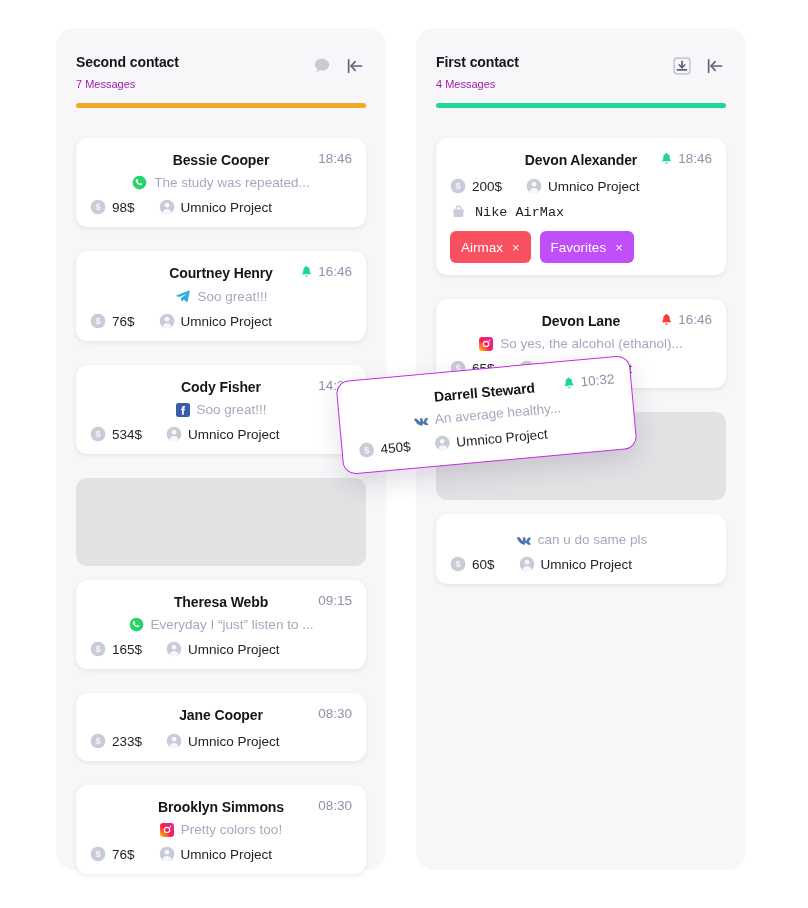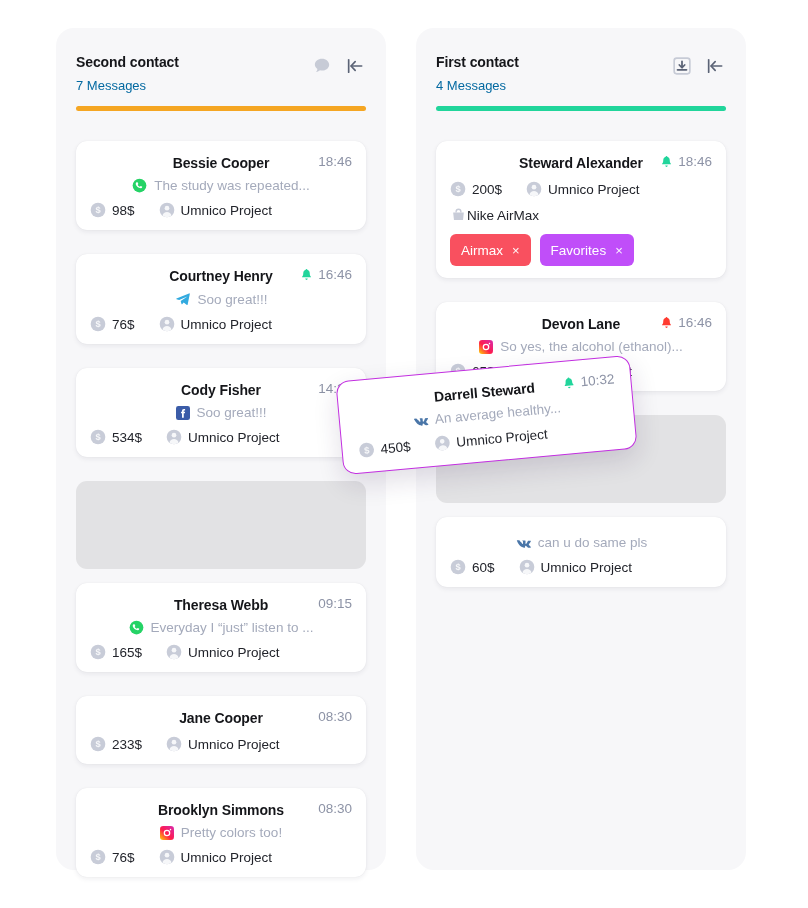--- a/index.html
+++ b/index.html
@@ -45,22 +45,22 @@
     padding-bottom: 12px;
   }
   .col-title {
     font-size: 14px;
     font-weight: bold;
     color: #15161a;
     letter-spacing: -0.1px;
   }
   .col-sub {
     margin-top: 8px;
-    font-size: 13px;
-    color: #0369a1;
+    font-size: 11px;
+    color: #a21caf;
   }
   .col-icons {
     position: absolute;
     right: 0; top: 2px;
     display: flex;
     align-items: center;
     gap: 12px;
   }
   .icon-btn {
     display: flex;
@@ -136,23 +136,25 @@
     align-items: center;
     gap: 6px;
     font-size: 13.5px;
     color: #22242b;
   }
   .meta-project { margin-left: 17px; }
 
   .card-row-4 {
     display: flex;
     align-items: center;
+    gap: 8px;
     margin-top: 10px;
     font-size: 13.5px;
     color: #22242b;
+    font-family: Liberation Mono, monospace;
   }
 
   .tag-row {
     display: flex;
     align-items: center;
     gap: 9px;
     margin-top: 11px;
   }
   .tag {
     display: inline-flex;
@@ -471,21 +473,21 @@
                 <path d="M20 12H7.6" stroke="#5b6376" stroke-width="2" stroke-linecap="round"></path>
                 <path d="m12.2 6.8-5 5.2 5 5.2" fill="none" stroke="#5b6376" stroke-width="2" stroke-linecap="round" stroke-linejoin="round"></path>
               </svg>
             </span>
           </div>
           <div class="accent-bar" style="background:#21d59b"></div>
         </div>
         <div class="cards">
           <div class="card">
             <div class="card-row-1">
-              <div class="card-name">Steward Alexander</div>
+              <div class="card-name">Devon Alexander</div>
               <div class="card-time-wrap">
                 <span class="icon-glyph">
                   <svg width="13" height="14" viewBox="0 0 24 24">
                     <path d="M12 2.5c-3.6 0-6 2.6-6 6.2 0 4.2-1.4 5.4-2.1 6.3-.4.5-.1 1.3.6 1.3h15c.7 0 1-.8.6-1.3-.7-.9-2.1-2.1-2.1-6.3 0-3.6-2.4-6.2-6-6.2z" fill="#21d59b"></path>
                     <circle cx="12" cy="2.6" r="1.6" fill="#21d59b"></circle>
                     <path d="M9.7 18.6c.2 1.5 1.2 2.6 2.3 2.6s2.1-1.1 2.3-2.6H9.7z" fill="#21d59b"></path>
                   </svg>
                 </span>
                 <span class="card-time">18:46</span>
               </div>

